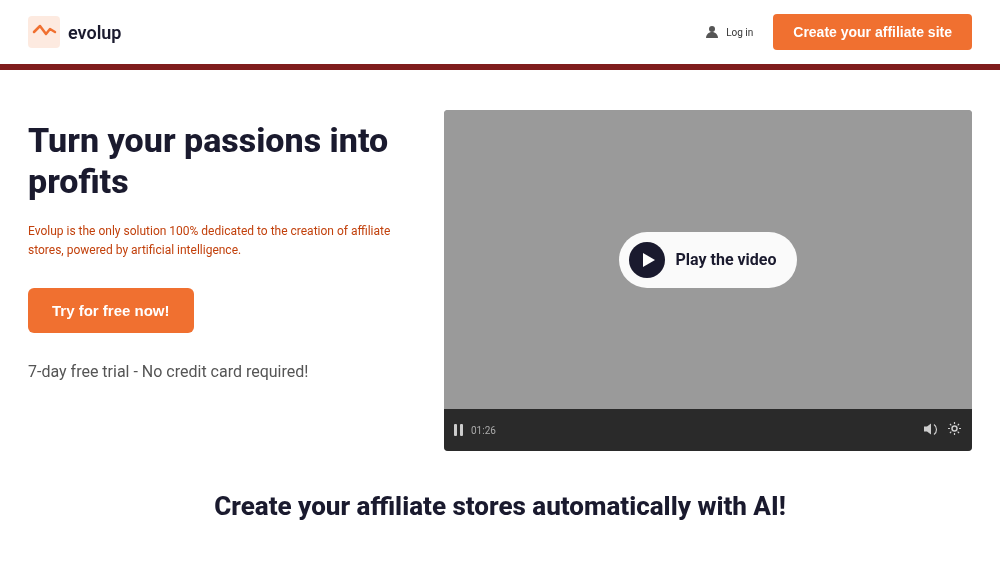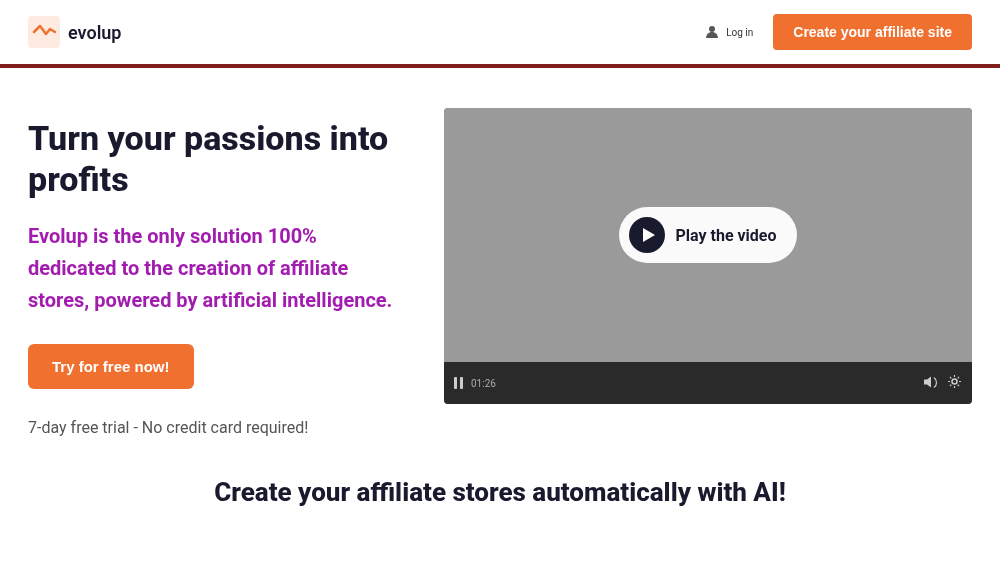--- a/index.html
+++ b/index.html
@@ -11,21 +11,21 @@
       height: 563px;
       overflow: hidden;
     }
 
     
     header {
       display: flex;
       align-items: center;
       justify-content: space-between;
       padding: 14px 28px;
-      border-bottom: 4px solid #7f1d1d;
+      border-bottom: 6px solid #7f1d1d;
       background: #fff;
     }
     .logo-area {
       display: flex;
       align-items: center;
       gap: 8px;
     }
     .logo-icon {
       width: 32px;
       height: 32px;
@@ -79,25 +79,25 @@
       padding-top: 10px;
     }
     .hero-title {
       font-size: 34px;
       font-weight: 800;
       color: #1a1a2e;
       line-height: 1.2;
       margin-bottom: 20px;
     }
     .hero-description {
-      font-size: 20px;
-      color: #a21caf;
+      font-size: 12px;
+      color: #c2410c;
       line-height: 1.6;
       margin-bottom: 28px;
-      font-weight: 700;
+      font-weight: 400;
     }
     .cta-btn {
       background: #f07030;
       color: #fff;
       border: none;
       padding: 14px 24px;
       border-radius: 6px;
       font-size: 15px;
       font-weight: 700;
       cursor: pointer;
@@ -109,21 +109,21 @@
       color: #555;
       margin-top: 10px;
     }
 
     
     .video-container {
       flex: 1;
       background: #999;
       border-radius: 4px;
       position: relative;
-      height: 296px;
+      height: 341px;
       overflow: hidden;
     }
     .video-placeholder {
       width: 100%;
       height: calc(100% - 42px);
       background: #9a9a9a;
       display: flex;
       align-items: center;
       justify-content: center;
     }

